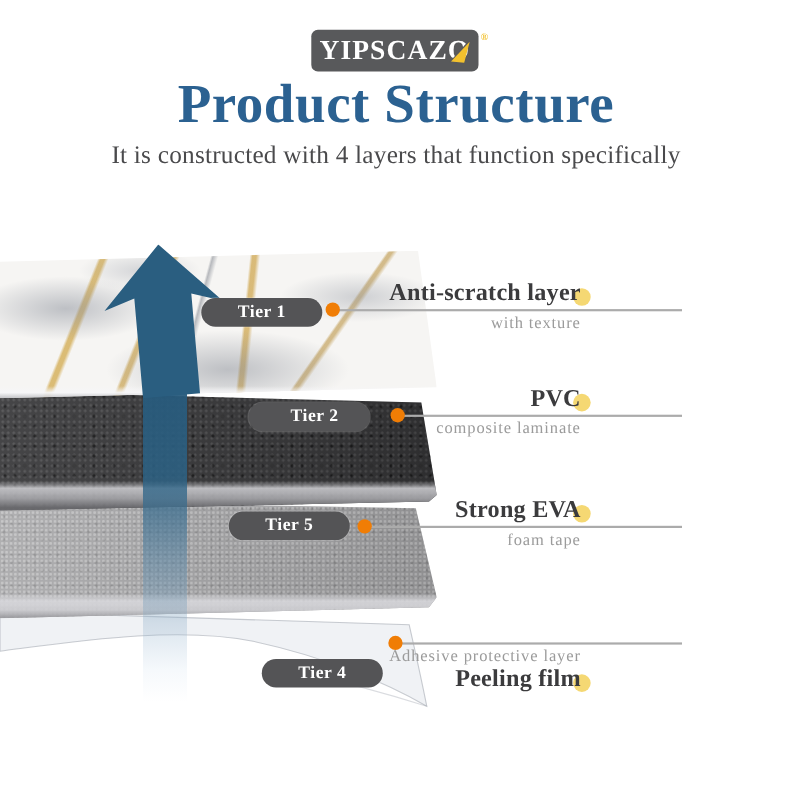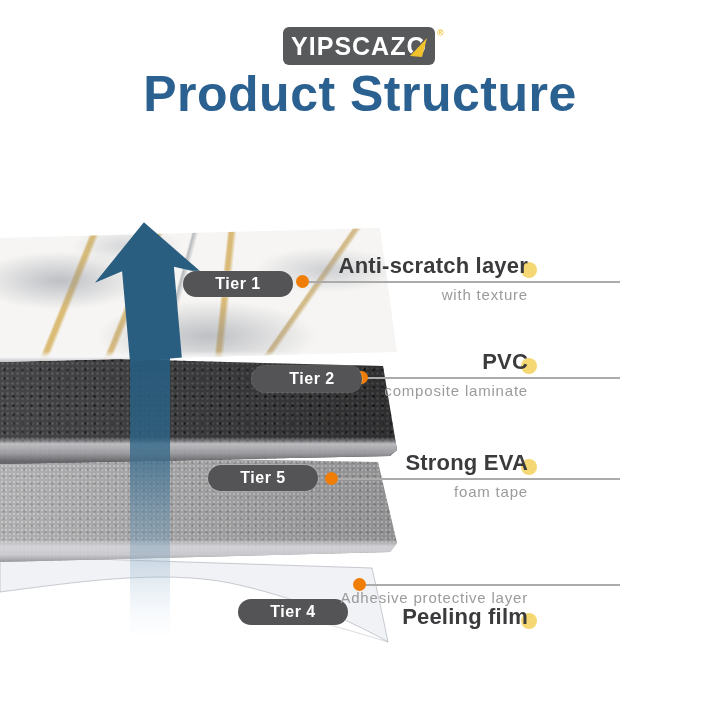--- a/index.html
+++ b/index.html
@@ -11,21 +11,21 @@
     --logo-gray:#58595b;
     --logo-yellow:#f2c12e;
     --heading-dark:#3b3b3d;
     --sub-gray:#9b9b9b;
     --line-gray:#ababab;
   }
   *{margin:0;padding:0;box-sizing:border-box;}
   html,body{background:#ffffff;}
   .stage{
     position:relative;width:620px;height:720px;background:#fff;overflow:hidden;
-    font-family:Liberation Sans, sans-serif;
+    font-family:Liberation Serif, serif;
   }
   
   .logo{
     position:absolute;left:283px;top:27px;width:152px;height:38px;
     background:var(--logo-gray);border-radius:6px;
     display:flex;align-items:center;justify-content:center;
   }
   .logo-text{
     color:#fff;font-weight:800;font-size:25px;letter-spacing:1px;line-height:1;
   }
@@ -94,21 +94,21 @@
   .badge{
     position:absolute;width:110px;height:26px;z-index:8;
     background:var(--badge-gray);border-radius:13px;
     box-shadow:0 0 0 1px rgba(255,255,255,.18);
     color:#fff;font-weight:700;font-size:16px;letter-spacing:.5px;
     display:flex;align-items:center;justify-content:center;text-align:right;
   }
   .conn{position:absolute;height:2px;background:var(--line-gray);z-index:7;}
   .odot{position:absolute;width:13px;height:13px;border-radius:50%;background:var(--orange-dot);z-index:8;}
   .t1 .badge{left:183px;top:271px;}
-  .t2 .badge{left:252px;top:366px;padding-left:10px;}
+  .t2 .badge{left:226px;top:366px;padding-left:10px;}
   .t3 .badge{left:208px;top:465px;}
   .t4 .badge{left:238px;top:599px;}
   .t1 .conn{left:303px;top:281px;width:325px;}
   .t2 .conn{left:362px;top:377px;width:266px;}
   .t3 .conn{left:332px;top:478px;width:296px;}
   .t4 .conn{left:360px;top:584px;width:268px;}
   .t1 .odot{left:296px;top:275px;}
   .t2 .odot{left:355px;top:371px;}
   .t3 .odot{left:325px;top:472px;}
   .t4 .odot{left:353px;top:578px;}
@@ -140,20 +140,21 @@
   <div class="logo">
     <span class="logo-text">YIPSCAZO</span>
     <svg class="logo-arrow" viewBox="0 0 22 25">
       <path d="M2 22 L20 2 L15 23 Z" fill="#58595b"></path>
       <path d="M4 21 L21 3 L16 22 Z" fill="#f2c12e"></path>
     </svg>
   </div>
   <div class="logo-reg">®</div>
 
   <h1 class="title">Product Structure</h1>
+  <p class="subtitle">It is constructed with 4 layers that function specifically</p>
 
   <div class="slab slab-marble"></div>
   <div class="slab slab-dark"></div>
   <div class="slab slab-gray"></div>
   <svg class="film-svg" width="440" height="115" viewBox="0 0 440 115">
     <path d="M0,11 L372,23 C377,45 383,72 388,97 C350,75 295,52 230,38 C160,24 70,38 0,47 Z" fill="rgba(226,229,235,0.5)" stroke="rgba(150,155,165,0.5)" stroke-width="1"></path>
     <path d="M388,97 C340,82 300,72 265,64" fill="none" stroke="rgba(150,155,165,0.35)" stroke-width="1"></path>
   </svg>
 
   <div class="band"></div>

